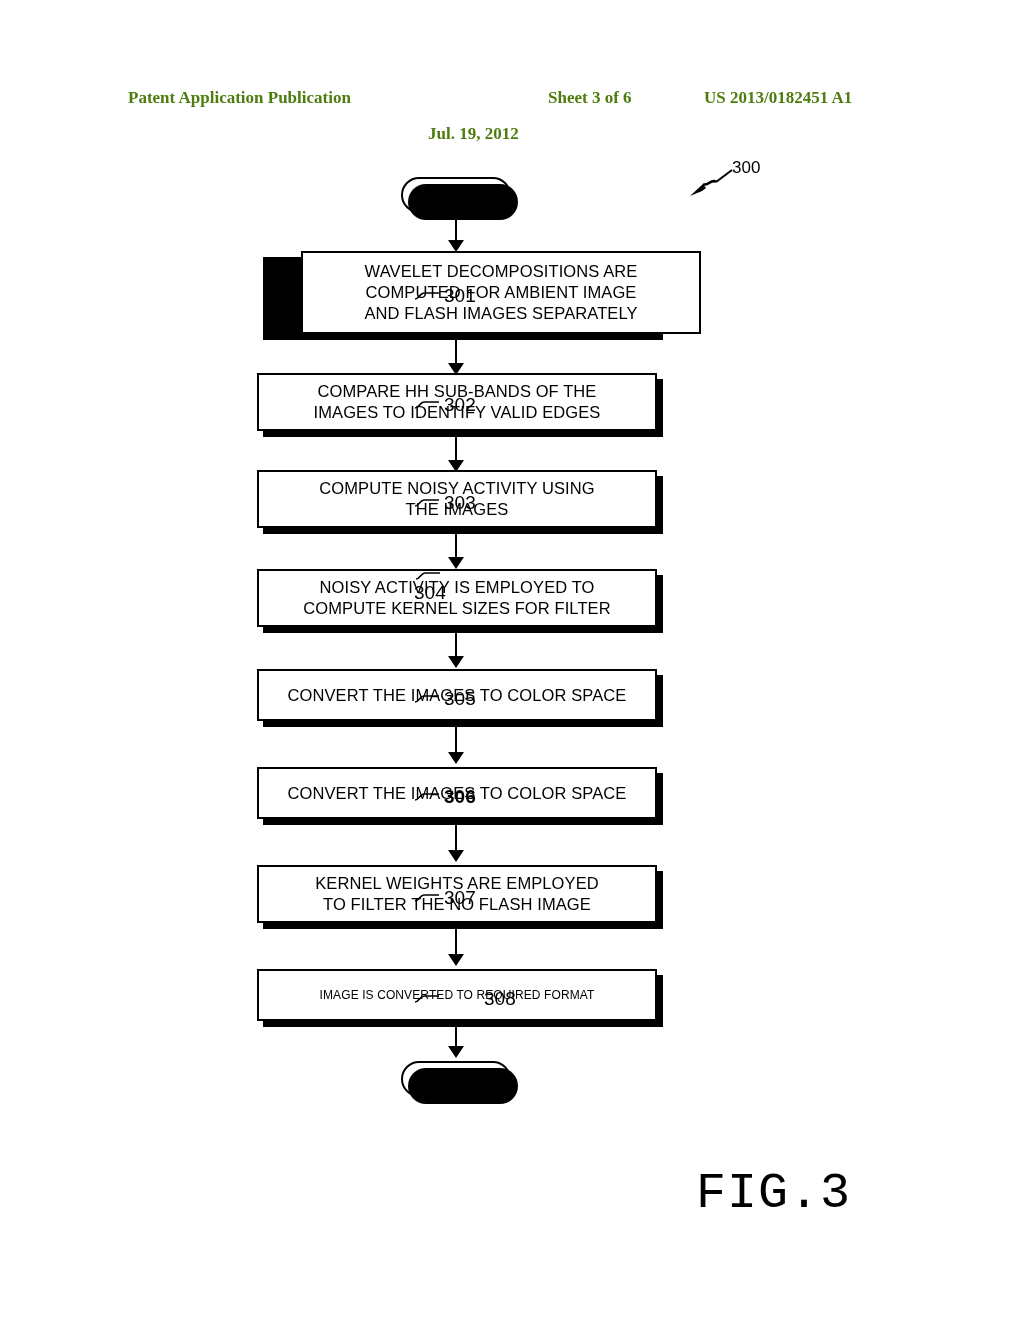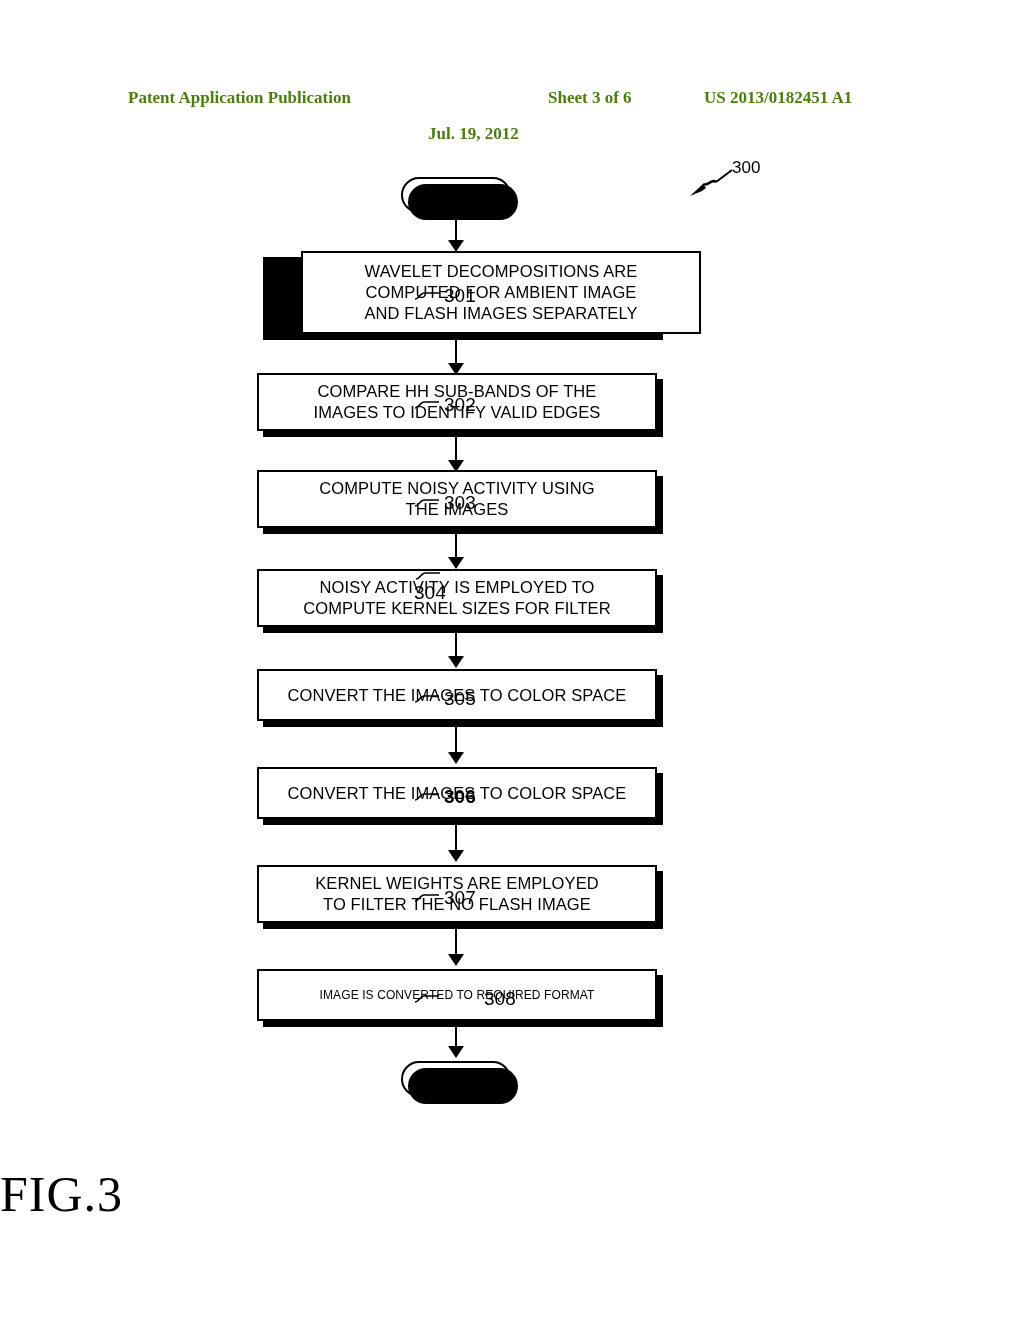--- a/index.html
+++ b/index.html
@@ -173,22 +173,22 @@
     top: 0px;
     font-size: 17px;
   }
 
   
   #fig-caption {
     position: absolute;
     left: 0;
     top: 1165px;
     width: 851px;
-    text-align: left;
-    font-family: Liberation Serif, serif;
+    text-align: right;
+    font-family: Liberation Mono, monospace;
     font-size: 50px;
     letter-spacing: 1px;
   }
 </style>
 </head>
 <body>
 
 <div id="patent-header">
   <span class="hdr-left">Patent Application Publication</span>
   <span class="hdr-mid">Jul. 19, 2012</span>

